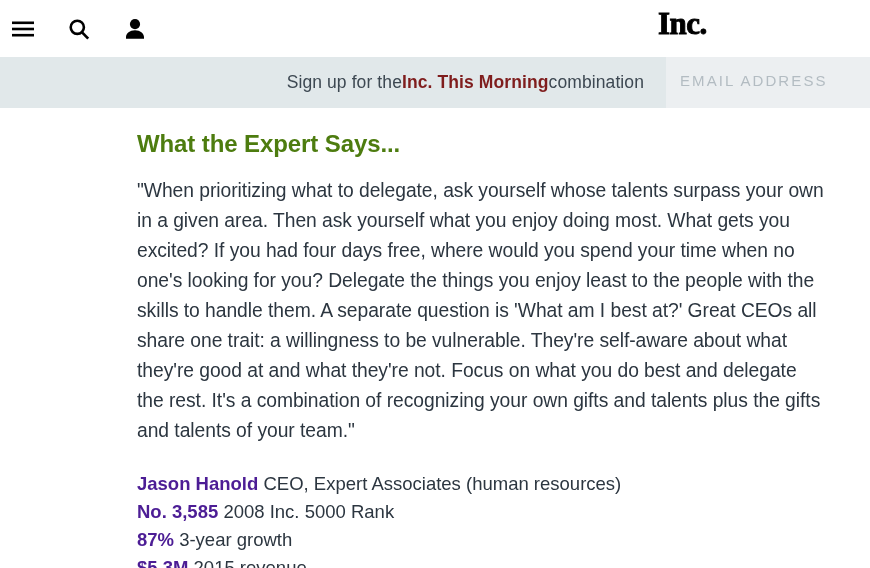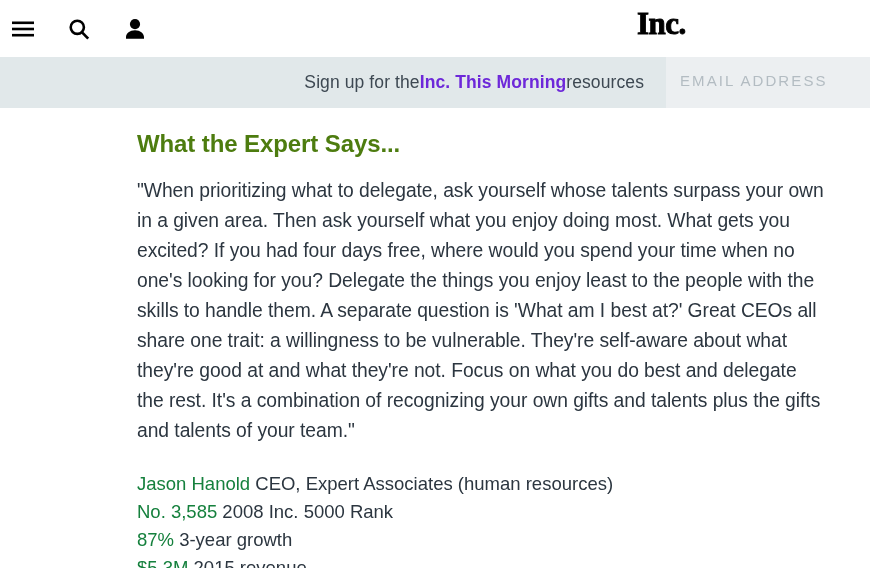--- a/index.html
+++ b/index.html
@@ -37,21 +37,21 @@
     justify-content: center;
     cursor: pointer;
     background: none;
     border: none;
     padding: 0;
   }
   .icon-btn svg { display: block; }
 
   .brand-logo {
     position: absolute;
-    left: 637px;
+    left: 658px;
     top: 8px;
     font-family: "Liberation Serif", serif;
     font-weight: bold;
     font-size: 31px;
     letter-spacing: -0.5px;
     color: #000000;
     line-height: 1;
     -webkit-text-stroke: 0.9px #000;
   }
 
@@ -69,21 +69,21 @@
     align-items: center;
     justify-content: flex-end;
     padding-right: 22px;
     font-size: 17.5px;
     color: #3d4852;
     letter-spacing: 0.1px;
     padding-left: 16px;
   }
   .newsletter-prompt .nl-strong {
     font-weight: bold;
-    color: #6d28d9;
+    color: #7f1d1d;
   }
   .email-input {
     width: 204px;
     border: none;
     outline: none;
     background: #eceff1;
     font-family: "Liberation Sans", sans-serif;
     font-size: 15px;
     letter-spacing: 2.1px;
     color: #9aa5ad;
@@ -116,22 +116,22 @@
     color: #2c3640;
     letter-spacing: -0.05px;
   }
   .credits {
     font-size: 18.5px;
     line-height: 28px;
     color: #2c3640;
   }
   .credit-line { white-space: nowrap; }
   .credit-line .lead {
-    font-weight: normal;
-    color: #15803d;
+    font-weight: bold;
+    color: #4c1d95;
     text-align: right;
   }
 </style>
 </head>
 <body>
 
 <header class="site-header">
   <div class="header-icons">
     <button class="icon-btn" aria-label="menu">
       <svg width="22" height="16" viewBox="0 0 22 16">
@@ -153,21 +153,21 @@
       </svg>
     </button>
   </div>
   <div class="brand-logo">Inc.</div>
 </header>
 
 <div class="newsletter-bar">
   <div class="newsletter-prompt">
     <span>Sign up for the </span>
       <span class="nl-strong">Inc. This Morning</span>
-      <span> resources</span>
+      <span> combination</span>
   </div>
   <input class="email-input" type="text" placeholder="EMAIL ADDRESS" value="" style="">
 </div>
 
 <main class="content">
   <h1 class="expert-heading">What the Expert Says...</h1>
   <p class="expert-quote">"When prioritizing what to delegate, ask yourself whose talents surpass your own in a given area. Then ask yourself what you enjoy doing most. What gets you excited? If you had four days free, where would you spend your time when no one's looking for you? Delegate the things you enjoy least to the people with the skills to handle them. A separate question is 'What am I best at?' Great CEOs all share one trait: a willingness to be vulnerable. They're self-aware about what they're good at and what they're not. Focus on what you do best and delegate the rest. It's a combination of recognizing your own gifts and talents plus the gifts and talents of your team."</p>
   <div class="credits">
       <div class="credit-line"><span class="lead">Jason Hanold</span><span> CEO, Expert Associates (human resources)</span></div>
       <div class="credit-line"><span class="lead">No. 3,585</span><span> 2008 Inc. 5000 Rank</span></div>

